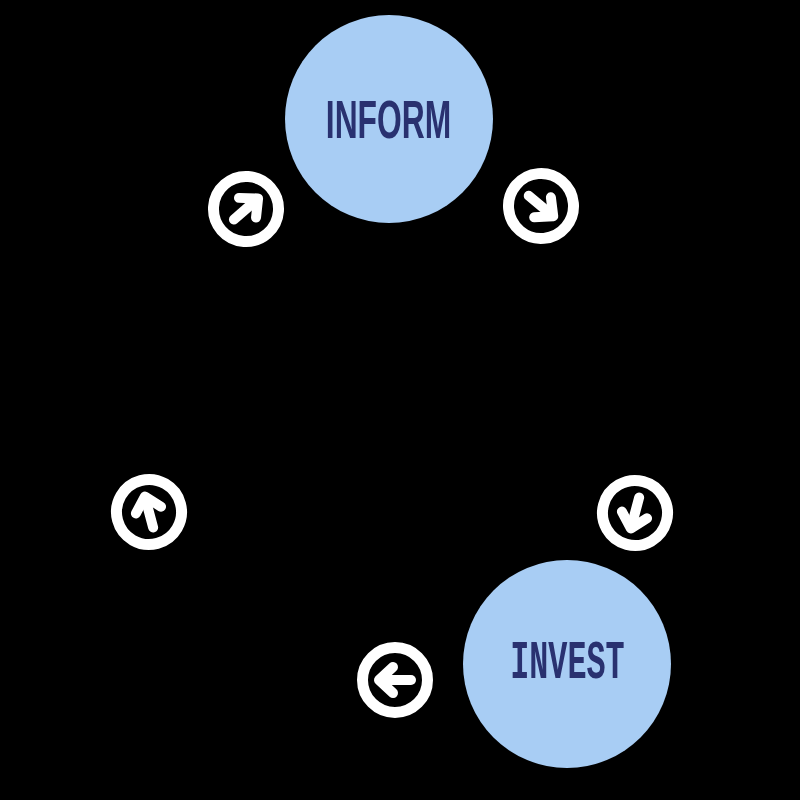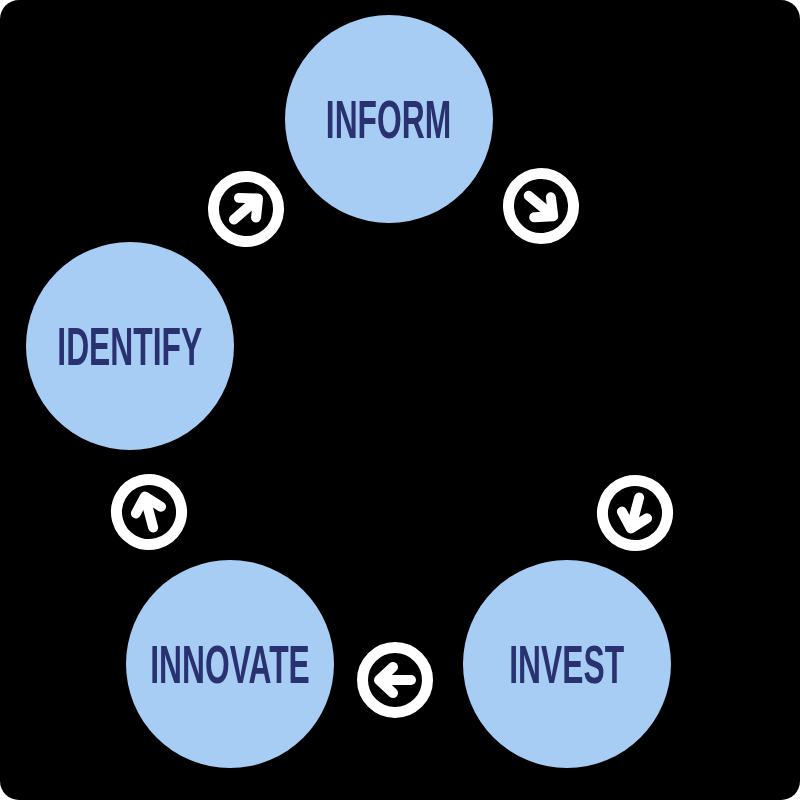--- a/index.html
+++ b/index.html
@@ -6,21 +6,20 @@
     margin: 0;
     padding: 0;
   }
   .canvas {
     position: relative;
     width: 800px;
     height: 800px;
     background: var(--background-color, #000);
     overflow: hidden;
     font-family: "Liberation Sans", sans-serif;
-    border-radius: 19px;
   }
   .node {
     position: absolute;
     width: 208px;
     height: 208px;
     border-radius: 50%;
     background: var(--node-color, #a8cdf4);
     display: flex;
     align-items: center;
     justify-content: center;
@@ -31,21 +30,21 @@
     font-weight: 700;
     color: var(--label-color, #293170);
     letter-spacing: 0px;
     white-space: nowrap;
     transform: scaleX(0.60);
     transform-origin: center center;
   }
   
   .node-inform   { left: 285px; top: 15px;  }
   .node-invite   { left: 549px; top: 244px; }
-  .node-invest   { left: 463px; top: 560px; }
+  .node-invest   { left: 463px; top: 560px; font-family: Liberation Mono, monospace; }
   .node-innovate { left: 126px; top: 560px; }
   .node-identify { left: 26px;  top: 242px; }
 
   .arrow {
     position: absolute;
     width: 78px;
     height: 78px;
     color: var(--arrow-color, #fff);
   }
   .arrow svg { display: block; width: 100%; height: 100%; }
@@ -63,27 +62,21 @@
 
   <div class="node node-inform">
     <span class="label">INFORM</span>
   </div>
 
 
   <div class="node node-invest">
     <span class="label">INVEST</span>
   </div>
 
-  <div class="node node-innovate">
-    <span class="label">INNOVATE</span>
-  </div>
 
-  <div class="node node-identify">
-    <span class="label">IDENTIFY</span>
-  </div>
 
   <div class="arrow arrow-a">
     <svg viewBox="-39 -39 78 78" aria-hidden="true">
       <circle r="32.5" fill="none" stroke="currentColor" stroke-width="11"></circle>
       <g fill="none" stroke="currentColor" stroke-width="10" stroke-linecap="round" stroke-linejoin="round">
         <path d="M -16 0 L 9 0"></path>
         <path d="M 2 -13 L 16 0 L 2 13"></path>
       </g>
     </svg>
   </div>

